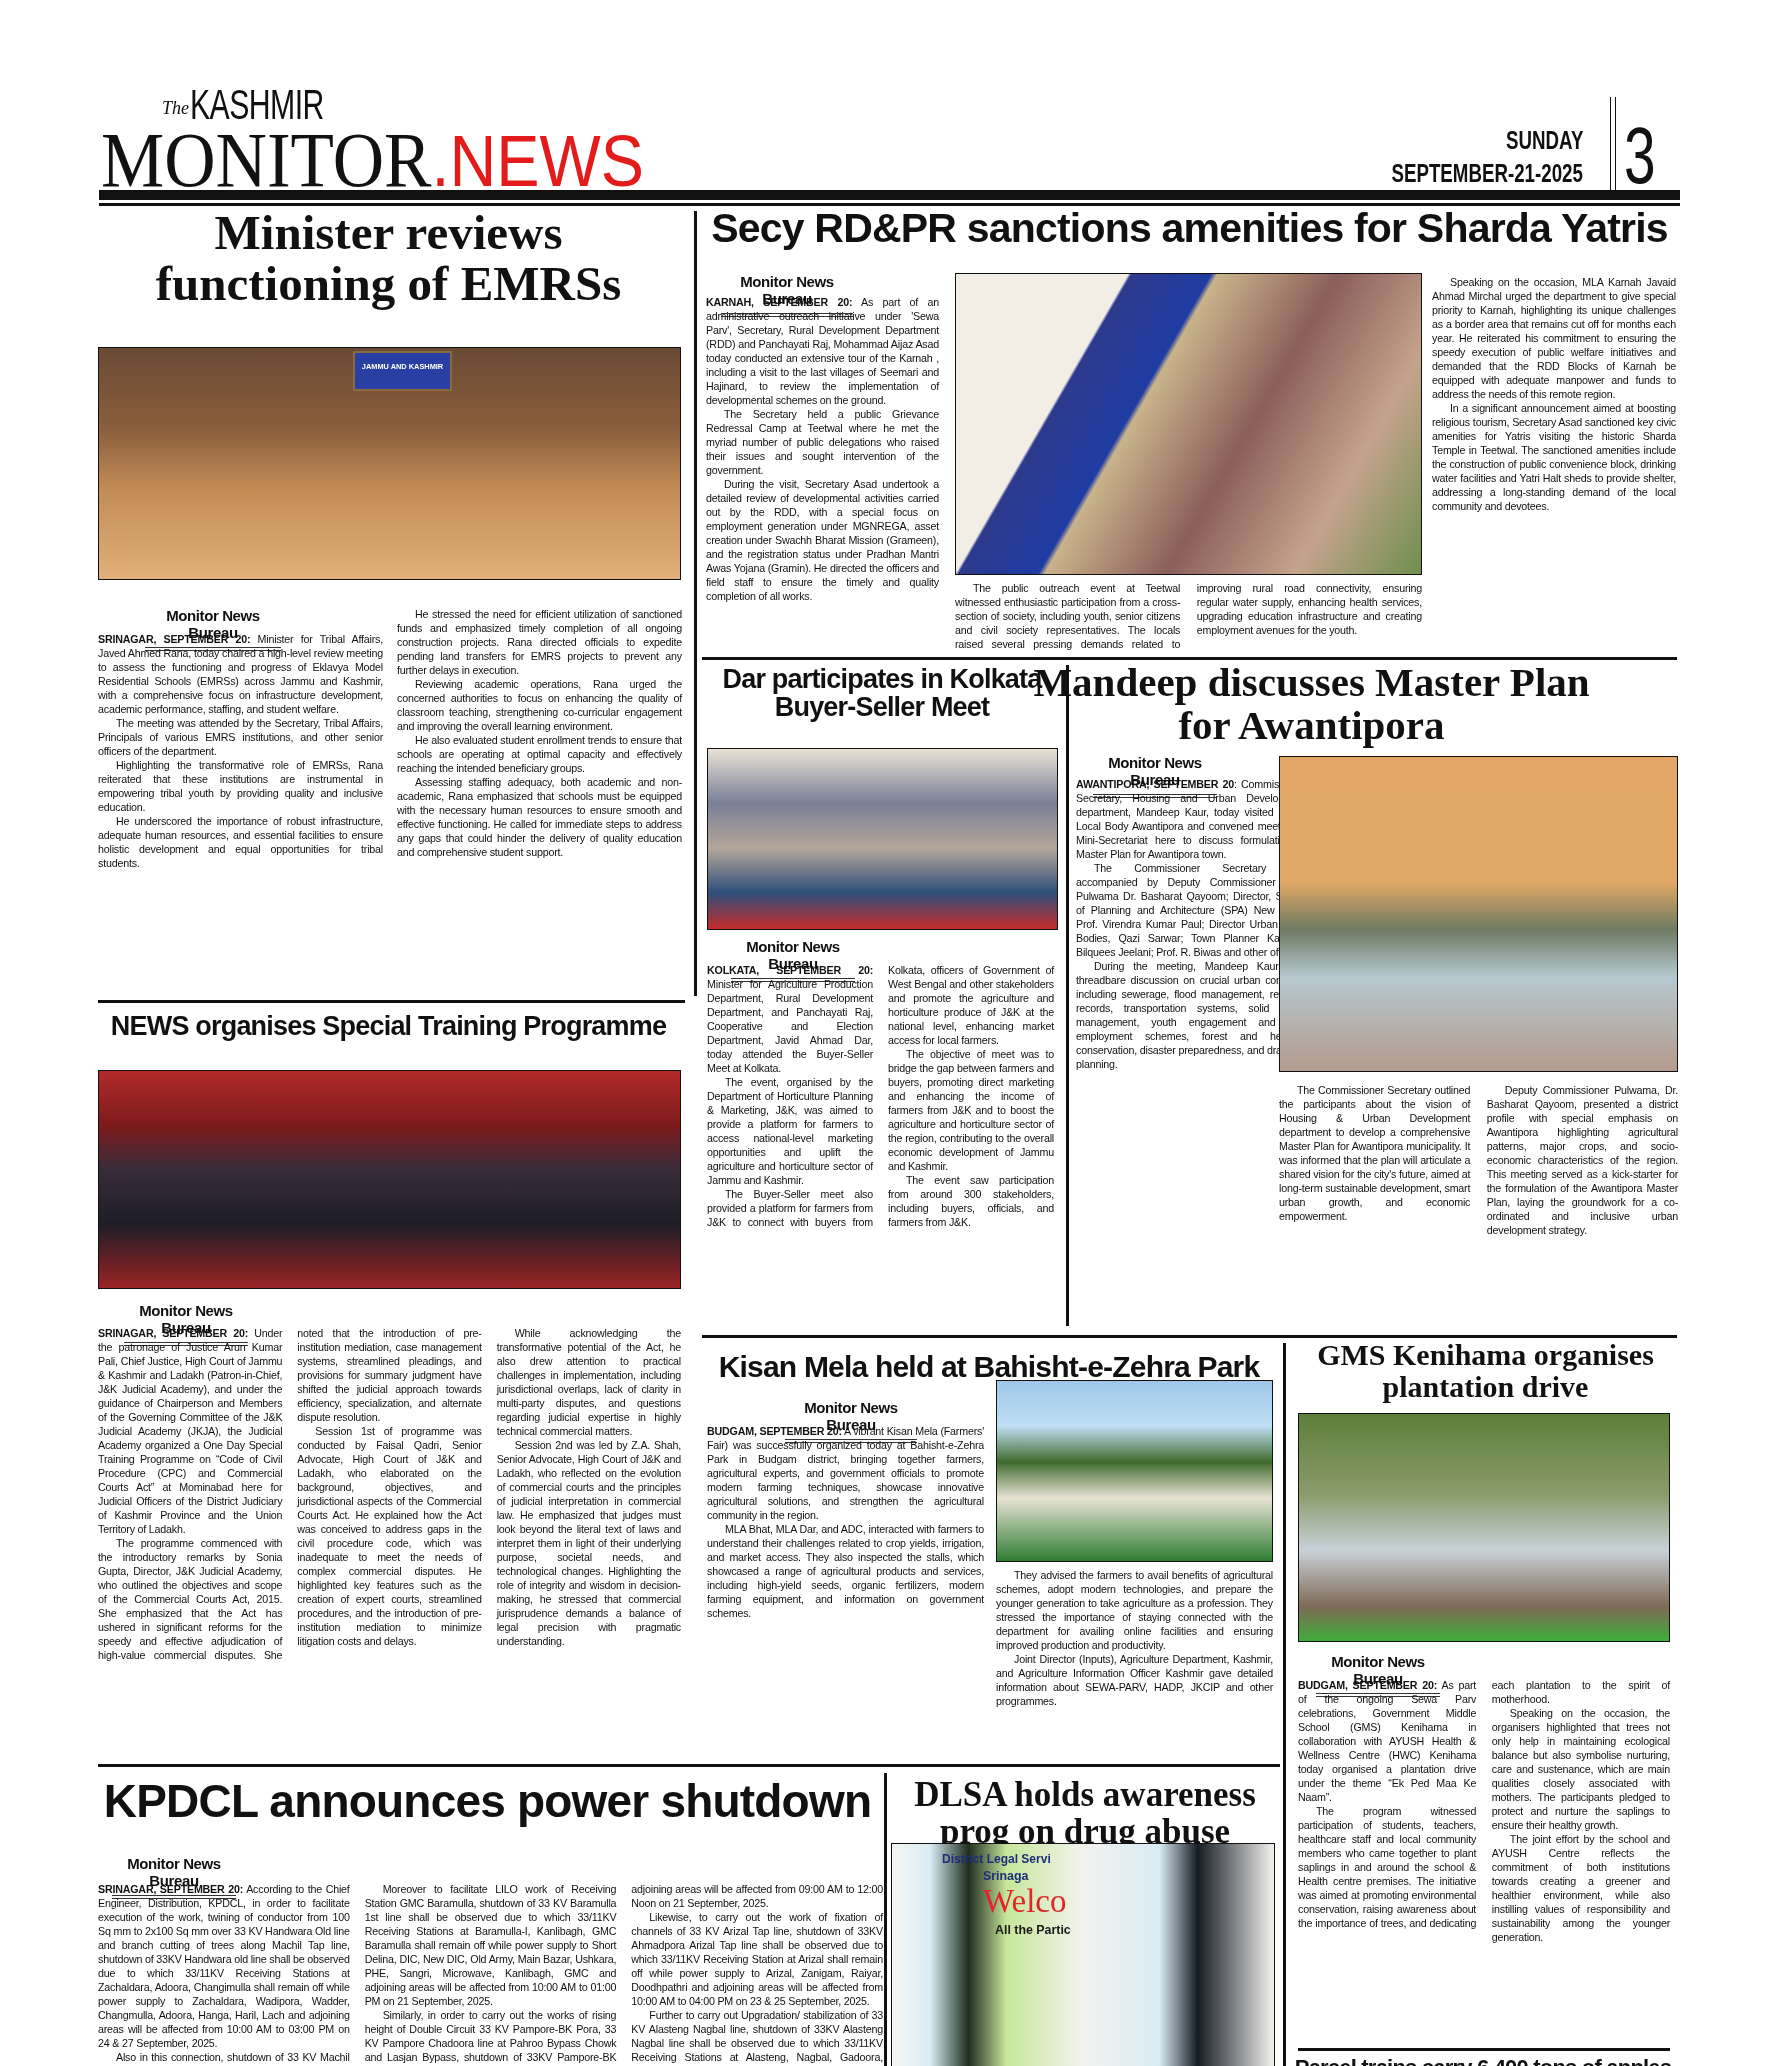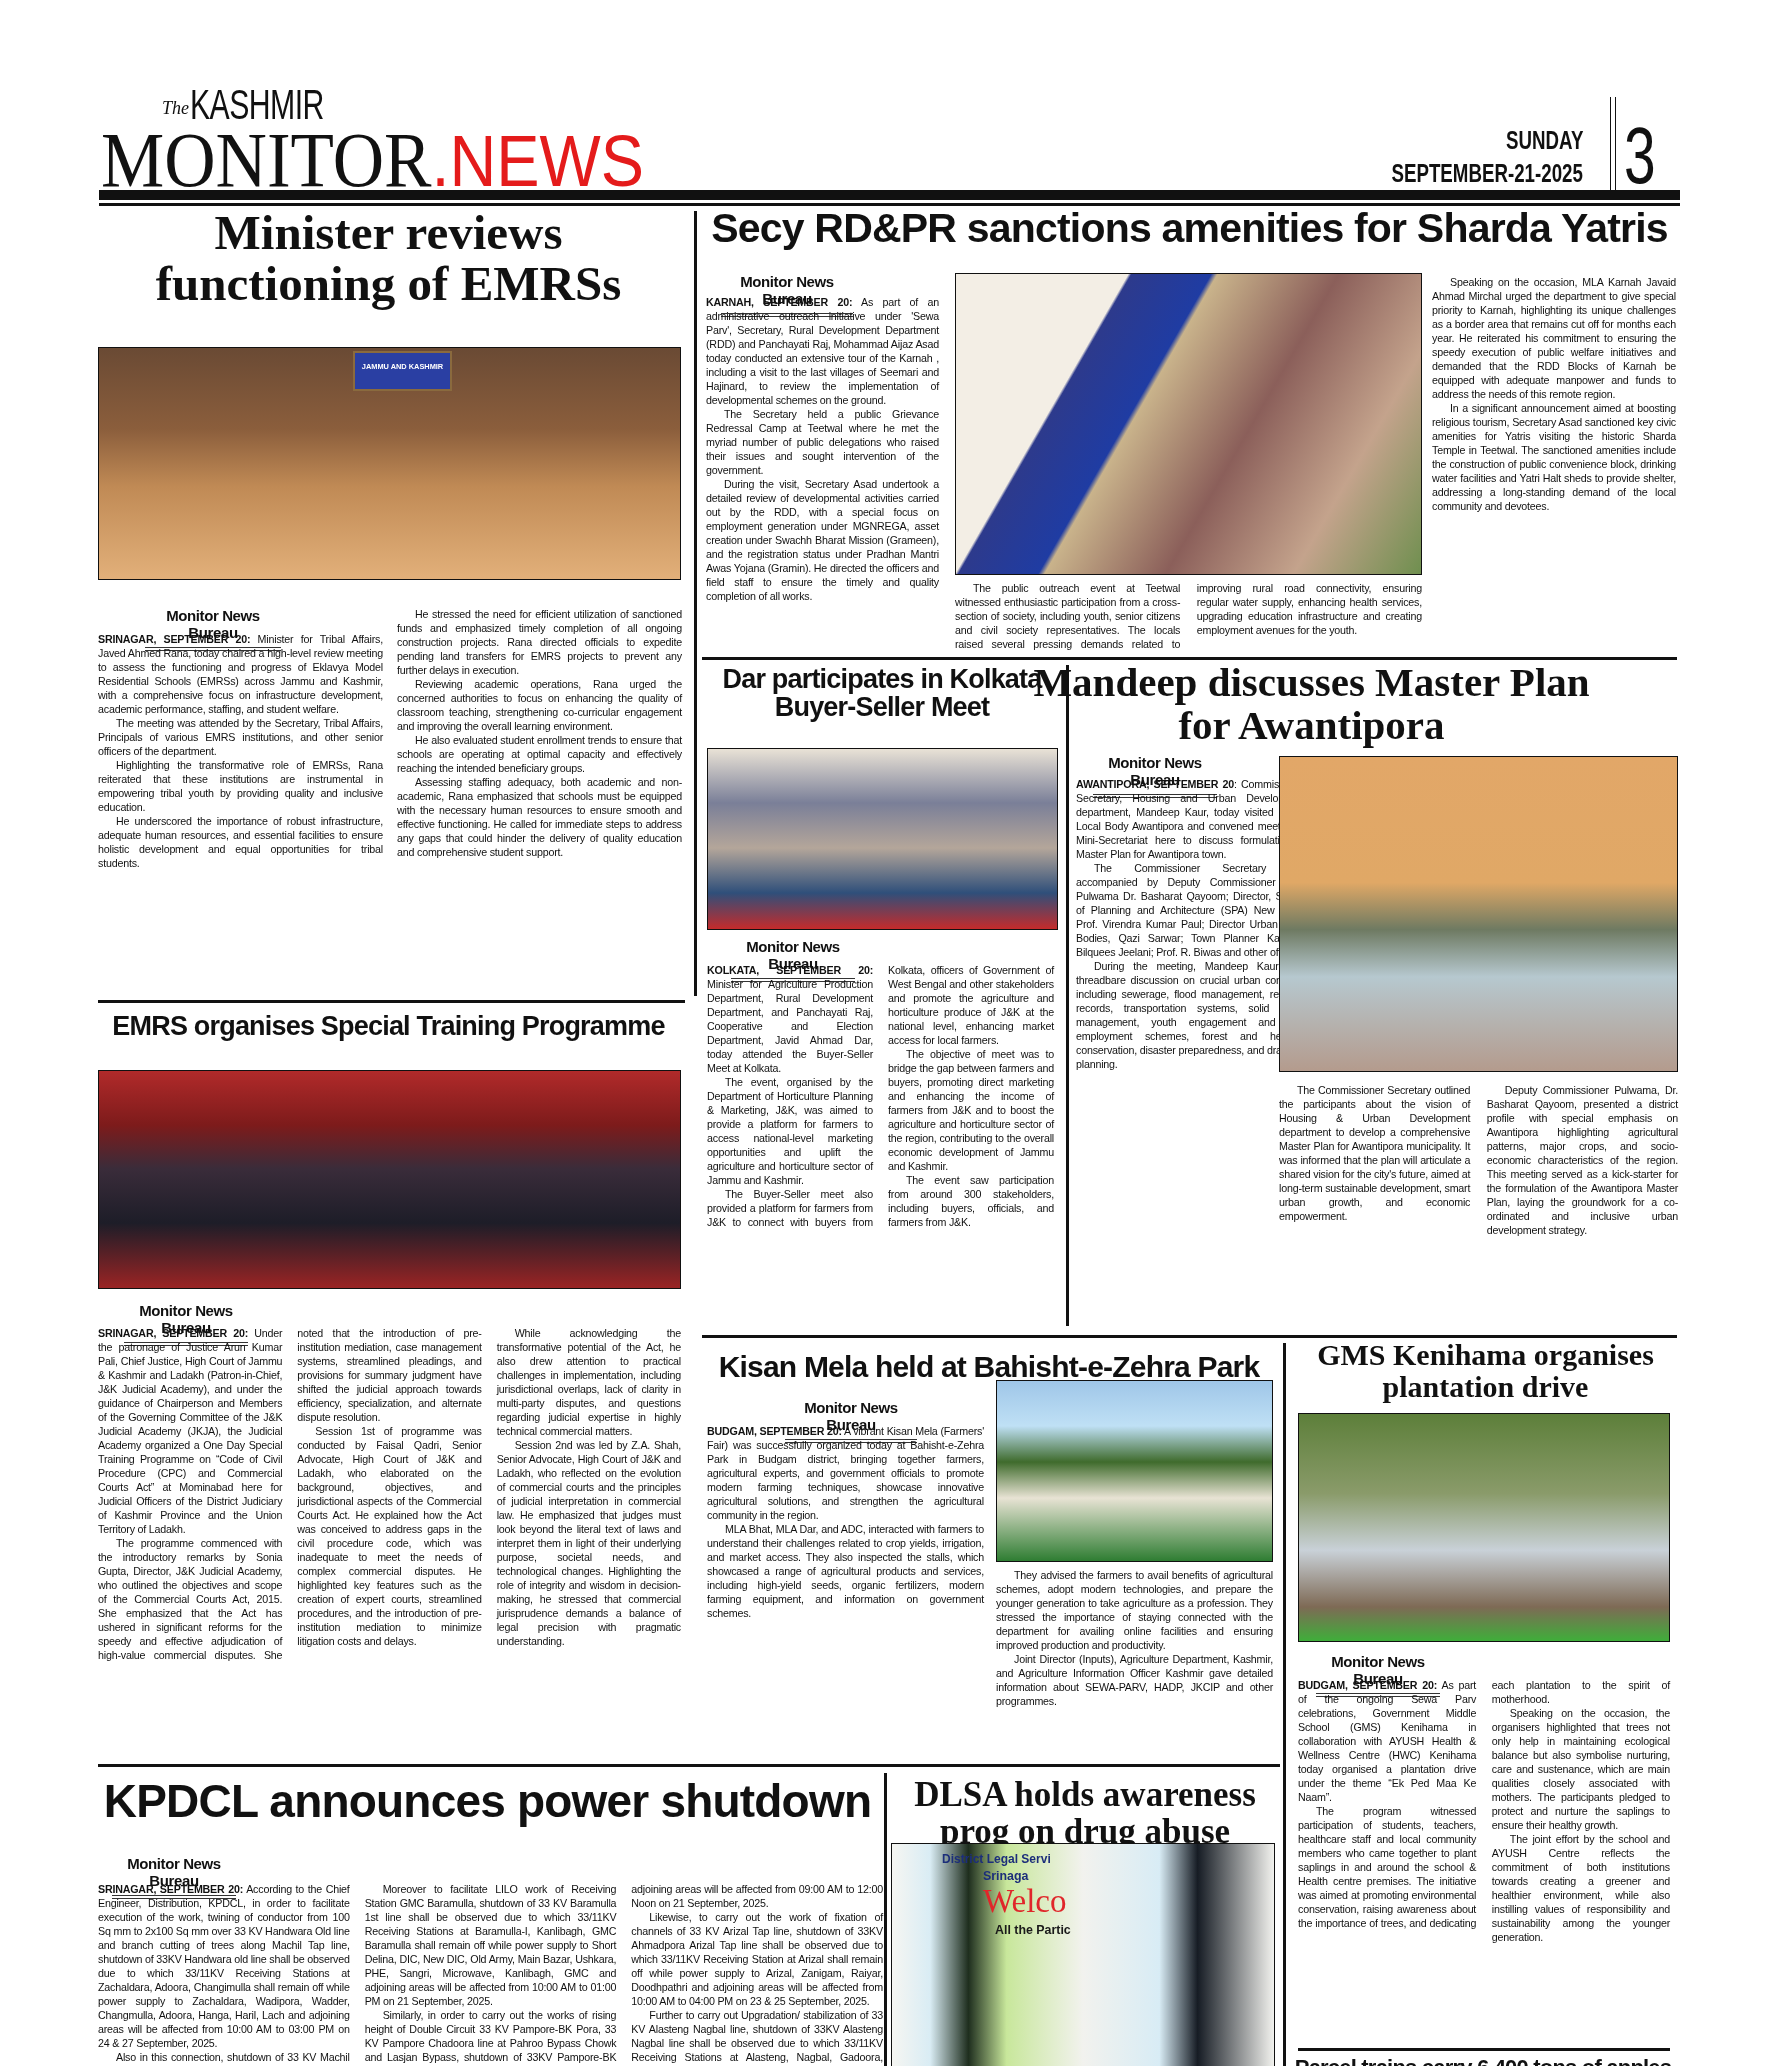--- a/index.html
+++ b/index.html
@@ -140,21 +140,21 @@
     <p>During the meeting, Mandeep Kaur held threadbare discussion on crucial urban concerns including sewerage, flood management, revenue records, transportation systems, solid waste management, youth engagement and self-employment schemes, forest and heritage conservation, disaster preparedness, and drainage planning.</p>
   </div>
   <div class="abs photo ph-mandeep" style="left:1279px;top:756px;width:399px;height:316px;"></div>
   <div class="abs col" style="left:1279px;top:1083px;width:399px;column-count:2;column-gap:16.5px;height:240px;">
     <p>The Commissioner Secretary outlined the participants about the vision of Housing &amp; Urban Development department to develop a comprehensive Master Plan for Awantipora municipality. It was informed that the plan will articulate a shared vision for the city's future, aimed at long-term sustainable development, smart urban growth, and economic empowerment.</p>
     <p>Deputy Commissioner Pulwama, Dr. Basharat Qayoom, presented a district profile with special emphasis on Awantipora highlighting agricultural patterns, major crops, and socio-economic characteristics of the region. This meeting served as a kick-starter for the formulation of the Awantipora Master Plan, laying the groundwork for a co-ordinated and inclusive urban development strategy.</p>
   </div>
 </article>
 
 <article>
-  <h1 class="abs hl-sans" style="left:95px;top:1012px;width:587px;font-size:27px;">EMRS organises Special Training Programme</h1>
+  <h1 class="abs hl-sans" style="left:95px;top:1012px;width:587px;font-size:27px;">NEWS organises Special Training Programme</h1>
   <div class="abs photo ph-jkja" style="left:98px;top:1070px;width:583px;height:219px;"></div>
   <div class="abs" style="left:124px;top:1302px;width:124px;">
       <div class="byline">Monitor News Bureau</div>
     </div>
   <div class="abs col" style="left:98px;top:1326px;width:583px;column-count:3;column-gap:15px;height:434px;">
     <p class="first"><span class="dateline">SRINAGAR, SEPTEMBER 20:</span> <span>Under the patronage of Justice Arun Kumar Pali, Chief Justice, High Court of Jammu &amp; Kashmir and Ladakh (Patron-in-Chief, J&amp;K Judicial Academy), and under the guidance of Chairperson and Members of the Governing Committee of the J&amp;K Judicial Academy (JKJA), the Judicial Academy organized a One Day Special Training Programme on “Code of Civil Procedure (CPC) and Commercial Courts Act” at Mominabad here for Judicial Officers of the District Judiciary of Kashmir Province and the Union Territory of Ladakh.</span></p>
     <p>The programme commenced with the introductory remarks by Sonia Gupta, Director, J&amp;K Judicial Academy, who outlined the objectives and scope of the Commercial Courts Act, 2015. She emphasized that the Act has ushered in significant reforms for the speedy and effective adjudication of high-value commercial disputes. She noted that the introduction of pre-institution mediation, case management systems, streamlined pleadings, and provisions for summary judgment have shifted the judicial approach towards efficiency, specialization, and alternate dispute resolution.</p>
     <p>Session 1st of programme was conducted by Faisal Qadri, Senior Advocate, High Court of J&amp;K and Ladakh, who elaborated on the background, objectives, and jurisdictional aspects of the Commercial Courts Act. He explained how the Act was conceived to address gaps in the civil procedure code, which was inadequate to meet the needs of complex commercial disputes. He highlighted key features such as the creation of expert courts, streamlined procedures, and the introduction of pre-institution mediation to minimize litigation costs and delays.</p>
     <p>While acknowledging the transformative potential of the Act, he also drew attention to practical challenges in implementation, including jurisdictional overlaps, lack of clarity in multi-party disputes, and questions regarding judicial expertise in highly technical commercial matters.</p>
     <p>Session 2nd was led by Z.A. Shah, Senior Advocate, High Court of J&amp;K and Ladakh, who reflected on the evolution of commercial courts and the principles of judicial interpretation in commercial law. He emphasized that judges must look beyond the literal text of laws and interpret them in light of their underlying purpose, societal needs, and technological changes. Highlighting the role of integrity and wisdom in decision-making, he stressed that commercial jurisprudence demands a balance of legal precision with pragmatic understanding.</p>

